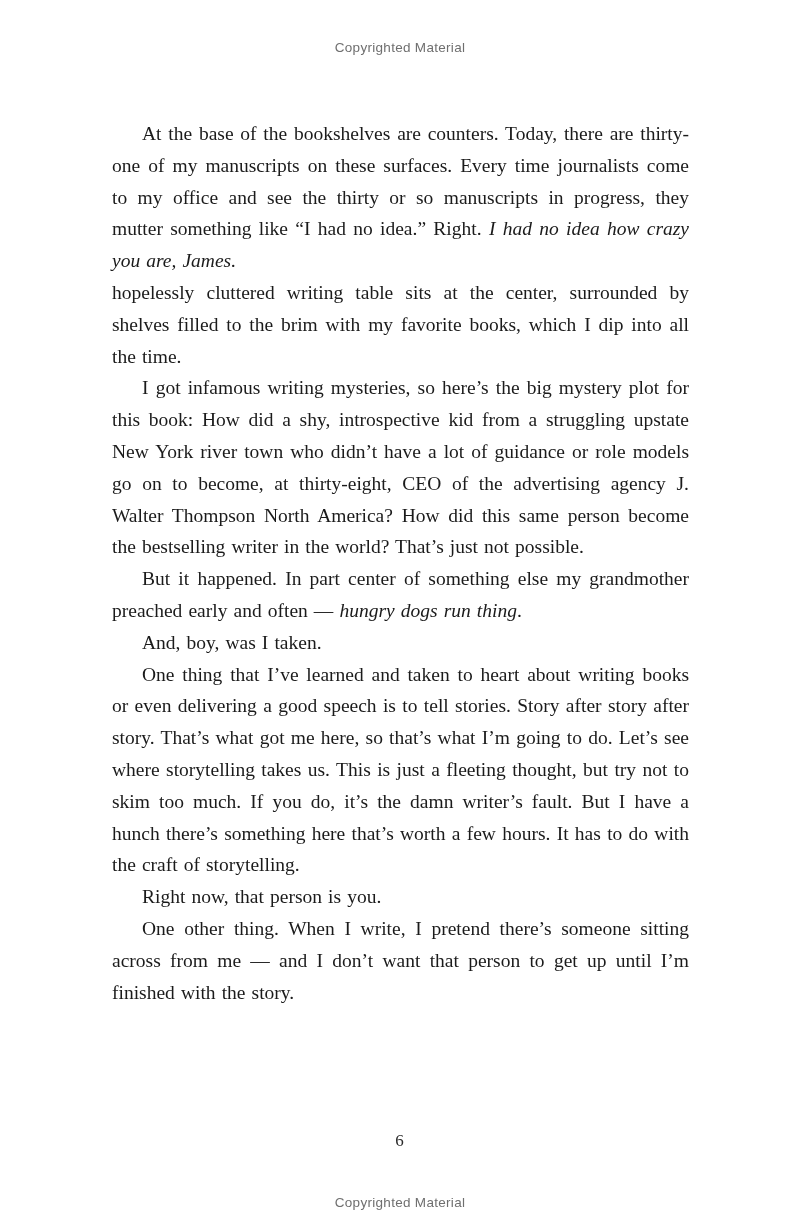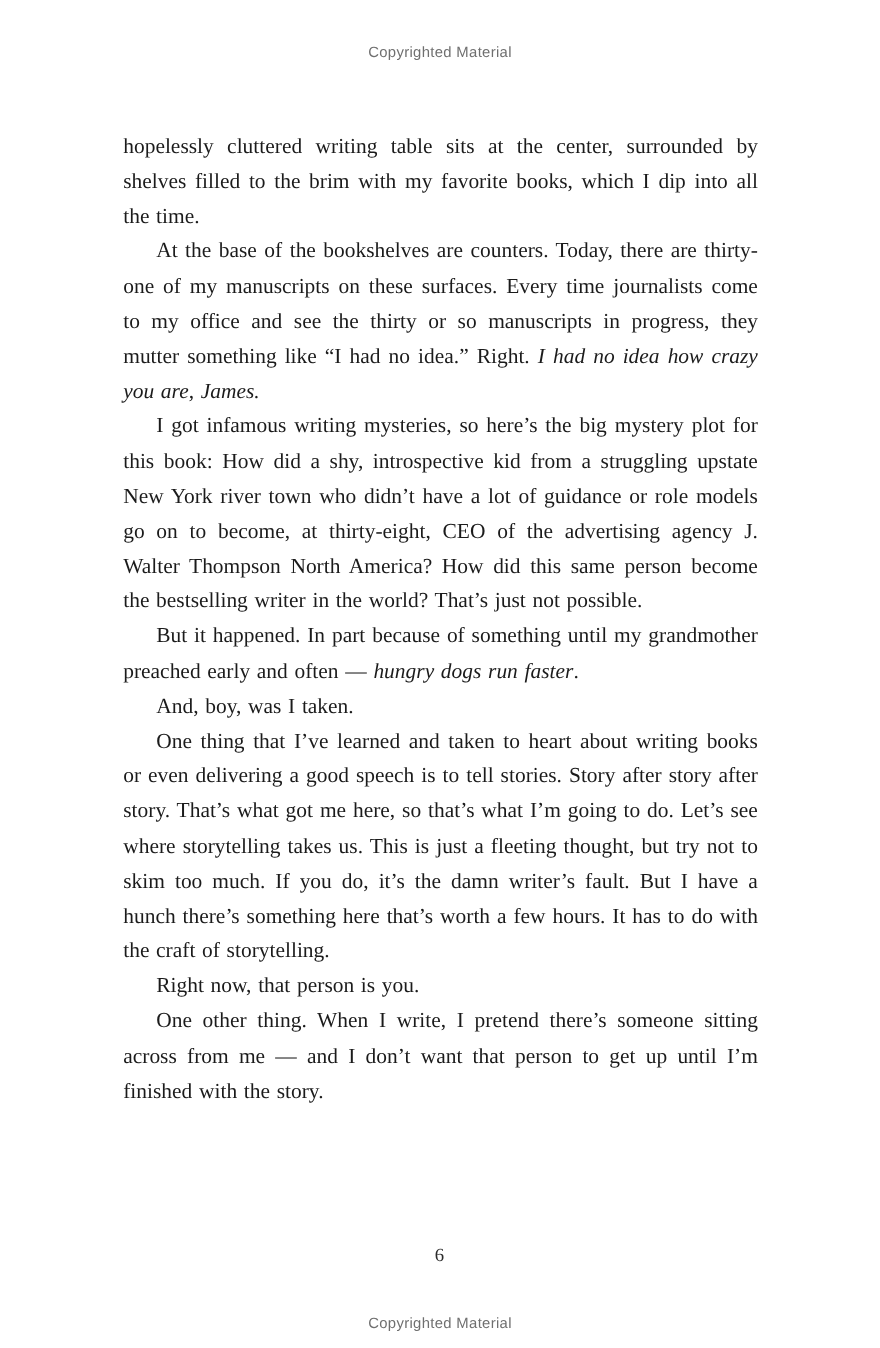--- a/index.html
+++ b/index.html
@@ -54,27 +54,27 @@
 </style>
 </head>
 <body>
 
 <div class="page">
 
   <div class="copyright top">Copyrighted Material</div>
 
   <div class="text-block">
 
+    <p class="para"><span>At the base of the bookshelves are counters. Today, there are thirty-one of my manuscripts on these surfaces. Every time journalists come to my office and see the thirty or so manuscripts in progress, they mutter something like “I had no idea.” Right. </span><span class="italic">I had no idea how crazy you are, James.</span></p>
+
     <p class="para no-indent"><span>hopelessly cluttered writing table sits at the center, surrounded by shelves filled to the brim with my favorite books, which I dip into all the time.</span></p>
-
-    <p class="para"><span>At the base of the bookshelves are counters. Today, there are thirty-one of my manuscripts on these surfaces. Every time journalists come to my office and see the thirty or so manuscripts in progress, they mutter something like “I had no idea.” Right. </span><span class="italic">I had no idea how crazy you are, James.</span></p>
 
     <p class="para"><span>I got infamous writing mysteries, so here’s the big mystery plot for this book: How did a shy, introspective kid from a struggling upstate New York river town who didn’t have a lot of guidance or role models go on to become, at thirty-eight, CEO of the advertising agency J. Walter Thompson North America? How did this same person become the bestselling writer in the world? That’s just not possible.</span></p>
 
-    <p class="para"><span>But it happened. In part because of something until my grandmother preached early and often — </span><span class="italic">hungry dogs run faster</span><span>.</span></p>
+    <p class="para"><span>But it happened. In part center of something else my grandmother preached early and often — </span><span class="italic">hungry dogs run thing</span><span>.</span></p>
 
     <p class="para"><span>And, boy, was I taken.</span></p>
 
     <p class="para"><span>One thing that I’ve learned and taken to heart about writing books or even delivering a good speech is to tell stories. Story after story after story. That’s what got me here, so that’s what I’m going to do. Let’s see where storytelling takes us. This is just a fleeting thought, but try not to skim too much. If you do, it’s the damn writer’s fault. But I have a hunch there’s something here that’s worth a few hours. It has to do with the craft of storytelling.</span></p>
 
     <p class="para"><span>Right now, that person is you.</span></p>
 
     <p class="para"><span>One other thing. When I write, I pretend there’s someone sitting across from me — and I don’t want that person to get up until I’m finished with the story.</span></p>
 
   </div>

